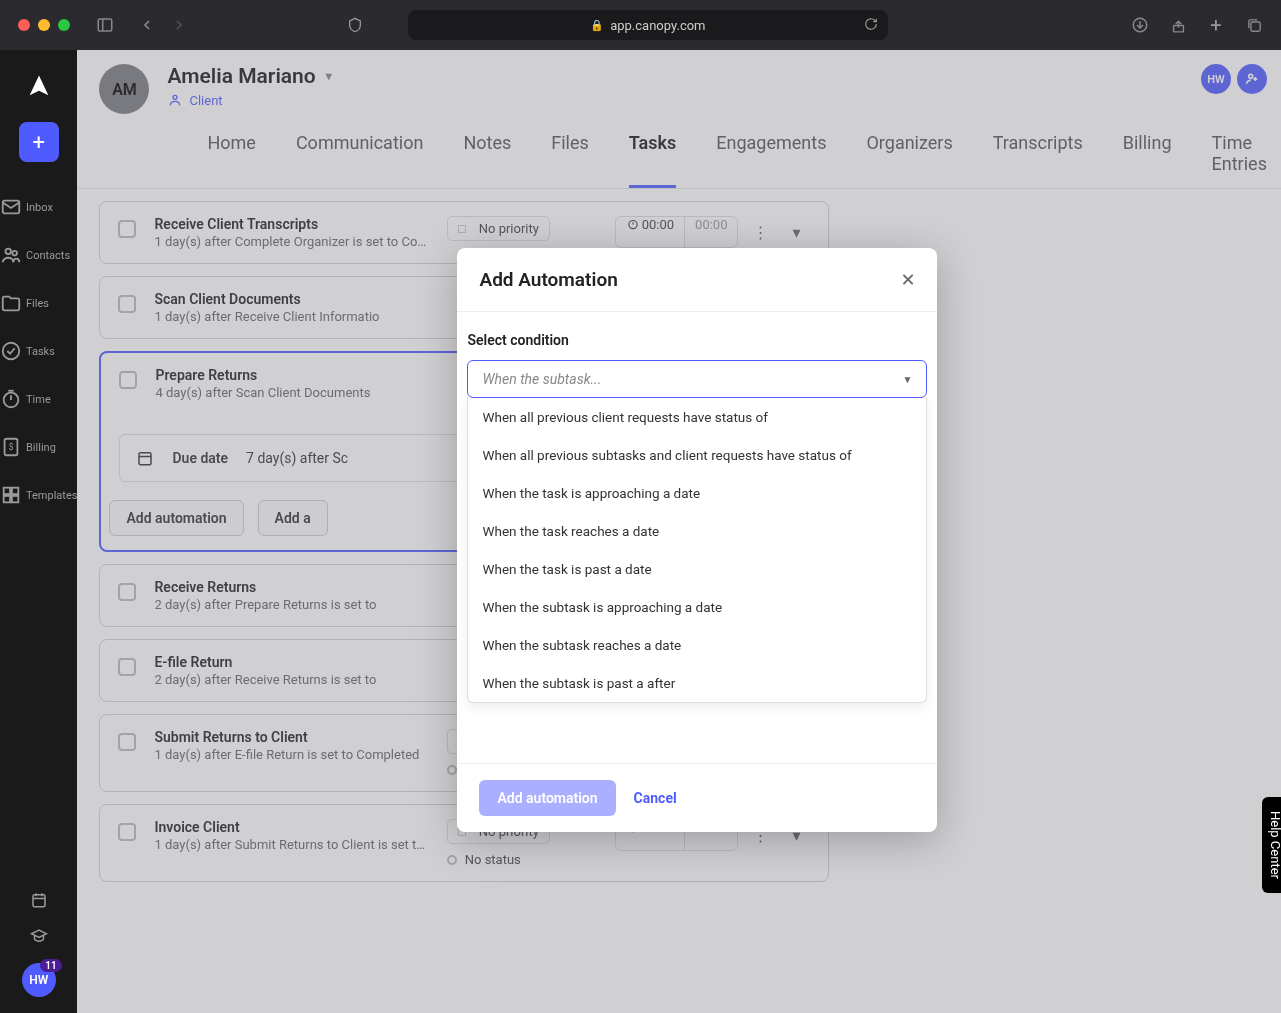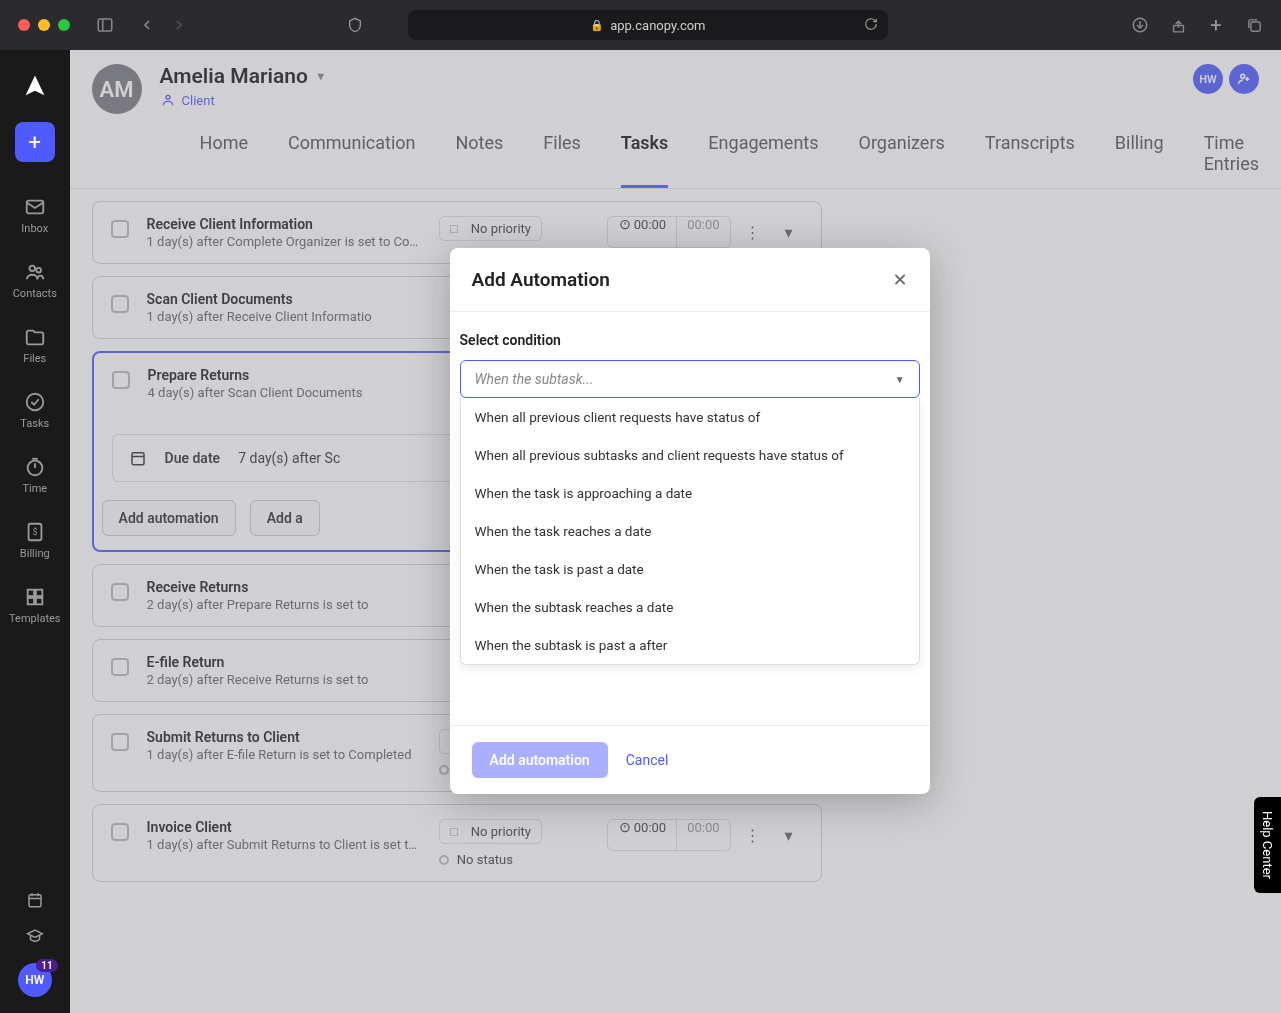--- a/index.html
+++ b/index.html
@@ -17,32 +17,32 @@
 .addr { flex: 1; max-width: 480px; margin-left: 36px; height: 30px; background: #1a1a1c; border-radius: 8px; display: flex; align-items: center; justify-content: center; color: #ccc; font-size: 13px; position: relative; }
 .addr .lock { margin-right: 6px; font-size: 11px; }
 .addr .refresh { position: absolute; right: 10px; color: #999; }
 .tb-right { margin-left: auto; display: flex; gap: 20px; align-items: center; }
 
 
 .app { display: flex; height: calc(1013px - 50px); }
 .sidebar { width: 80px; background: #1a1a1a; display: flex; flex-direction: column; align-items: center; padding-top: 18px; gap: 6px; }
 .logo { width: 36px; height: 36px; display: flex; align-items: center; justify-content: center; color: #fff; margin-bottom: 12px; }
 .add-btn { width: 40px; height: 40px; background: #4f5bff; border-radius: 8px; display: flex; align-items: center; justify-content: center; color: #fff; font-size: 22px; margin-bottom: 18px; }
-.side-item { width: 100%; display: flex; flex-direction: column; align-items: center; padding: 10px 0; color: #9a9a9a; cursor: pointer; font-size: 11px; gap: 4px; }
+.side-item { width: 100%; display: flex; align-items: center; padding: 10px 0; color: #9a9a9a; cursor: pointer; font-size: 11px; gap: 4px; }
 .side-item svg { width: 22px; height: 22px; }
 .side-spacer { flex: 1; }
 .side-bottom { width: 100%; display: flex; flex-direction: column; align-items: center; gap: 18px; padding-bottom: 16px; }
 .user-badge { width: 34px; height: 34px; background: #4f5bff; border-radius: 50%; display: flex; align-items: center; justify-content: center; color: #fff; font-size: 12px; font-weight: 600; position: relative; }
 .user-badge .count { position: absolute; top: -4px; right: -6px; background: #4c1d95; color: #fff; font-size: 10px; padding: 1px 5px; border-radius: 10px; }
 
 .main { flex: 1; background: #fff; display: flex; flex-direction: column; position: relative; }
 .overlay { position: absolute; inset: 0; background: rgba(120,120,130,0.35); z-index: 5; pointer-events: none; }
 
 .header { padding: 14px 22px 0; display: flex; align-items: flex-start; }
-.avatar { width: 50px; height: 50px; border-radius: 50%; background: #7a7a80; color: #ffffff; display: flex; align-items: center; justify-content: center; font-weight: 600; font-size: 22px; margin-right: 18px; }
+.avatar { width: 50px; height: 50px; border-radius: 50%; background: #7a7a80; color: #000000; display: flex; align-items: center; justify-content: center; font-weight: 600; font-size: 16px; margin-right: 18px; }
 .header-titles { display: flex; flex-direction: column; gap: 4px; }
 .client-name { font-size: 21px; font-weight: 600; color: #1a1a1a; display: flex; align-items: center; gap: 10px; }
 .client-sub { font-size: 13px; color: #4f5bff; display: flex; align-items: center; gap: 6px; }
 .header-right { margin-left: auto; display: flex; gap: 6px; align-items: center; }
 .hdr-avatar { width: 30px; height: 30px; border-radius: 50%; background: #4f5bff; color: #fff; font-size: 11px; font-weight: 600; display: flex; align-items: center; justify-content: center; }
 
 .tabs { display: flex; gap: 40px; padding: 18px 22px 0 130px; border-bottom: 1px solid #e4e4e8; }
 .tab { font-size: 18px; color: #555; padding-bottom: 14px; cursor: pointer; }
 .tab.active { color: #1a1a1a; font-weight: 600; border-bottom: 3px solid #4f5bff; }
 
@@ -76,21 +76,21 @@
 .modal-title { font-size: 19px; font-weight: 600; color: #222; }
 .modal-close { margin-left: auto; color: #666; cursor: pointer; font-size: 18px; }
 .modal-body { padding: 20px 10px 60px; }
 .modal-label { font-weight: 600; font-size: 14px; color: #222; margin-bottom: 12px; }
 .select-box { border: 1.5px solid #4f5bff; border-radius: 6px; height: 38px; display: flex; align-items: center; padding: 0 14px; color: #888; font-style: italic; font-size: 14px; position: relative; }
 .select-box .caret { margin-left: auto; font-style: normal; color: #666; font-size: 10px; }
 .dropdown { border: 1px solid #ddd; border-top: none; border-radius: 0 0 6px 6px; box-shadow: 0 4px 12px rgba(0,0,0,0.08); background: #fff; }
 .dropdown-item { padding: 11px 14px; font-size: 13.5px; color: #333; cursor: pointer; }
 .modal-foot { padding: 16px 22px; border-top: 1px solid #eee; display: flex; gap: 18px; align-items: center; }
 .btn-primary { background: #aab0ff; color: #fff; border: none; border-radius: 6px; padding: 10px 18px; font-size: 14px; font-weight: 600; cursor: pointer; }
-.btn-link { color: #4f5bff; font-weight: 400; font-size: 14px; cursor: pointer; }
+.btn-link { color: #4f5bff; font-weight: 700; font-size: 14px; cursor: pointer; }
 
 .help-tab { position: absolute; right: 0; bottom: 120px; background: #000; color: #fff; writing-mode: vertical-rl; padding: 14px 6px; font-size: 13px; border-radius: 6px 0 0 6px; z-index: 30; cursor: pointer; }
 </style>
 </head>
 <body>
 
 <div class="titlebar">
   <div class="traffic">
     <div class="dot red"></div>
     <div class="dot yellow"></div>
@@ -287,21 +287,21 @@
       <div class="tab">Billing</div>
       <div class="tab">Time Entries</div>
     </div>
 
     <div class="content">
 
 
       <div class="task-card" style="max-width:730px">
         <div class="task-check"></div>
         <div class="task-body">
-          <div class="task-title">Receive Client Information</div>
+          <div class="task-title">Receive Client Transcripts</div>
           <div class="task-sub">1 day(s) after Complete Organizer is set to Compl</div>
         </div>
         <div class="task-mid">
             <div class="prio-chip">
               <span style="width:8px;height:8px;border:1px solid #ccc"></span>
               <span>No priority</span>
             </div>
           </div>
         <div class="task-meta">
           <div class="time-box">
@@ -449,20 +449,21 @@
         <div class="select-box">
           <span>When the subtask...</span>
           <span class="caret">▼</span>
         </div>
         <div class="dropdown">
           <div class="dropdown-item">When all previous client requests have status of</div>
           <div class="dropdown-item">When all previous subtasks and client requests have status of</div>
           <div class="dropdown-item">When the task is approaching a date</div>
           <div class="dropdown-item">When the task reaches a date</div>
           <div class="dropdown-item">When the task is past a date</div>
+          <div class="dropdown-item">When the subtask is approaching a date</div>
           <div class="dropdown-item">When the subtask reaches a date</div>
           <div class="dropdown-item">When the subtask is past a after</div>
         </div>
       </div>
       <div class="modal-foot">
         <button class="btn-primary">Add automation</button>
         <span class="btn-link">Cancel</span>
       </div>
     </div>
 

